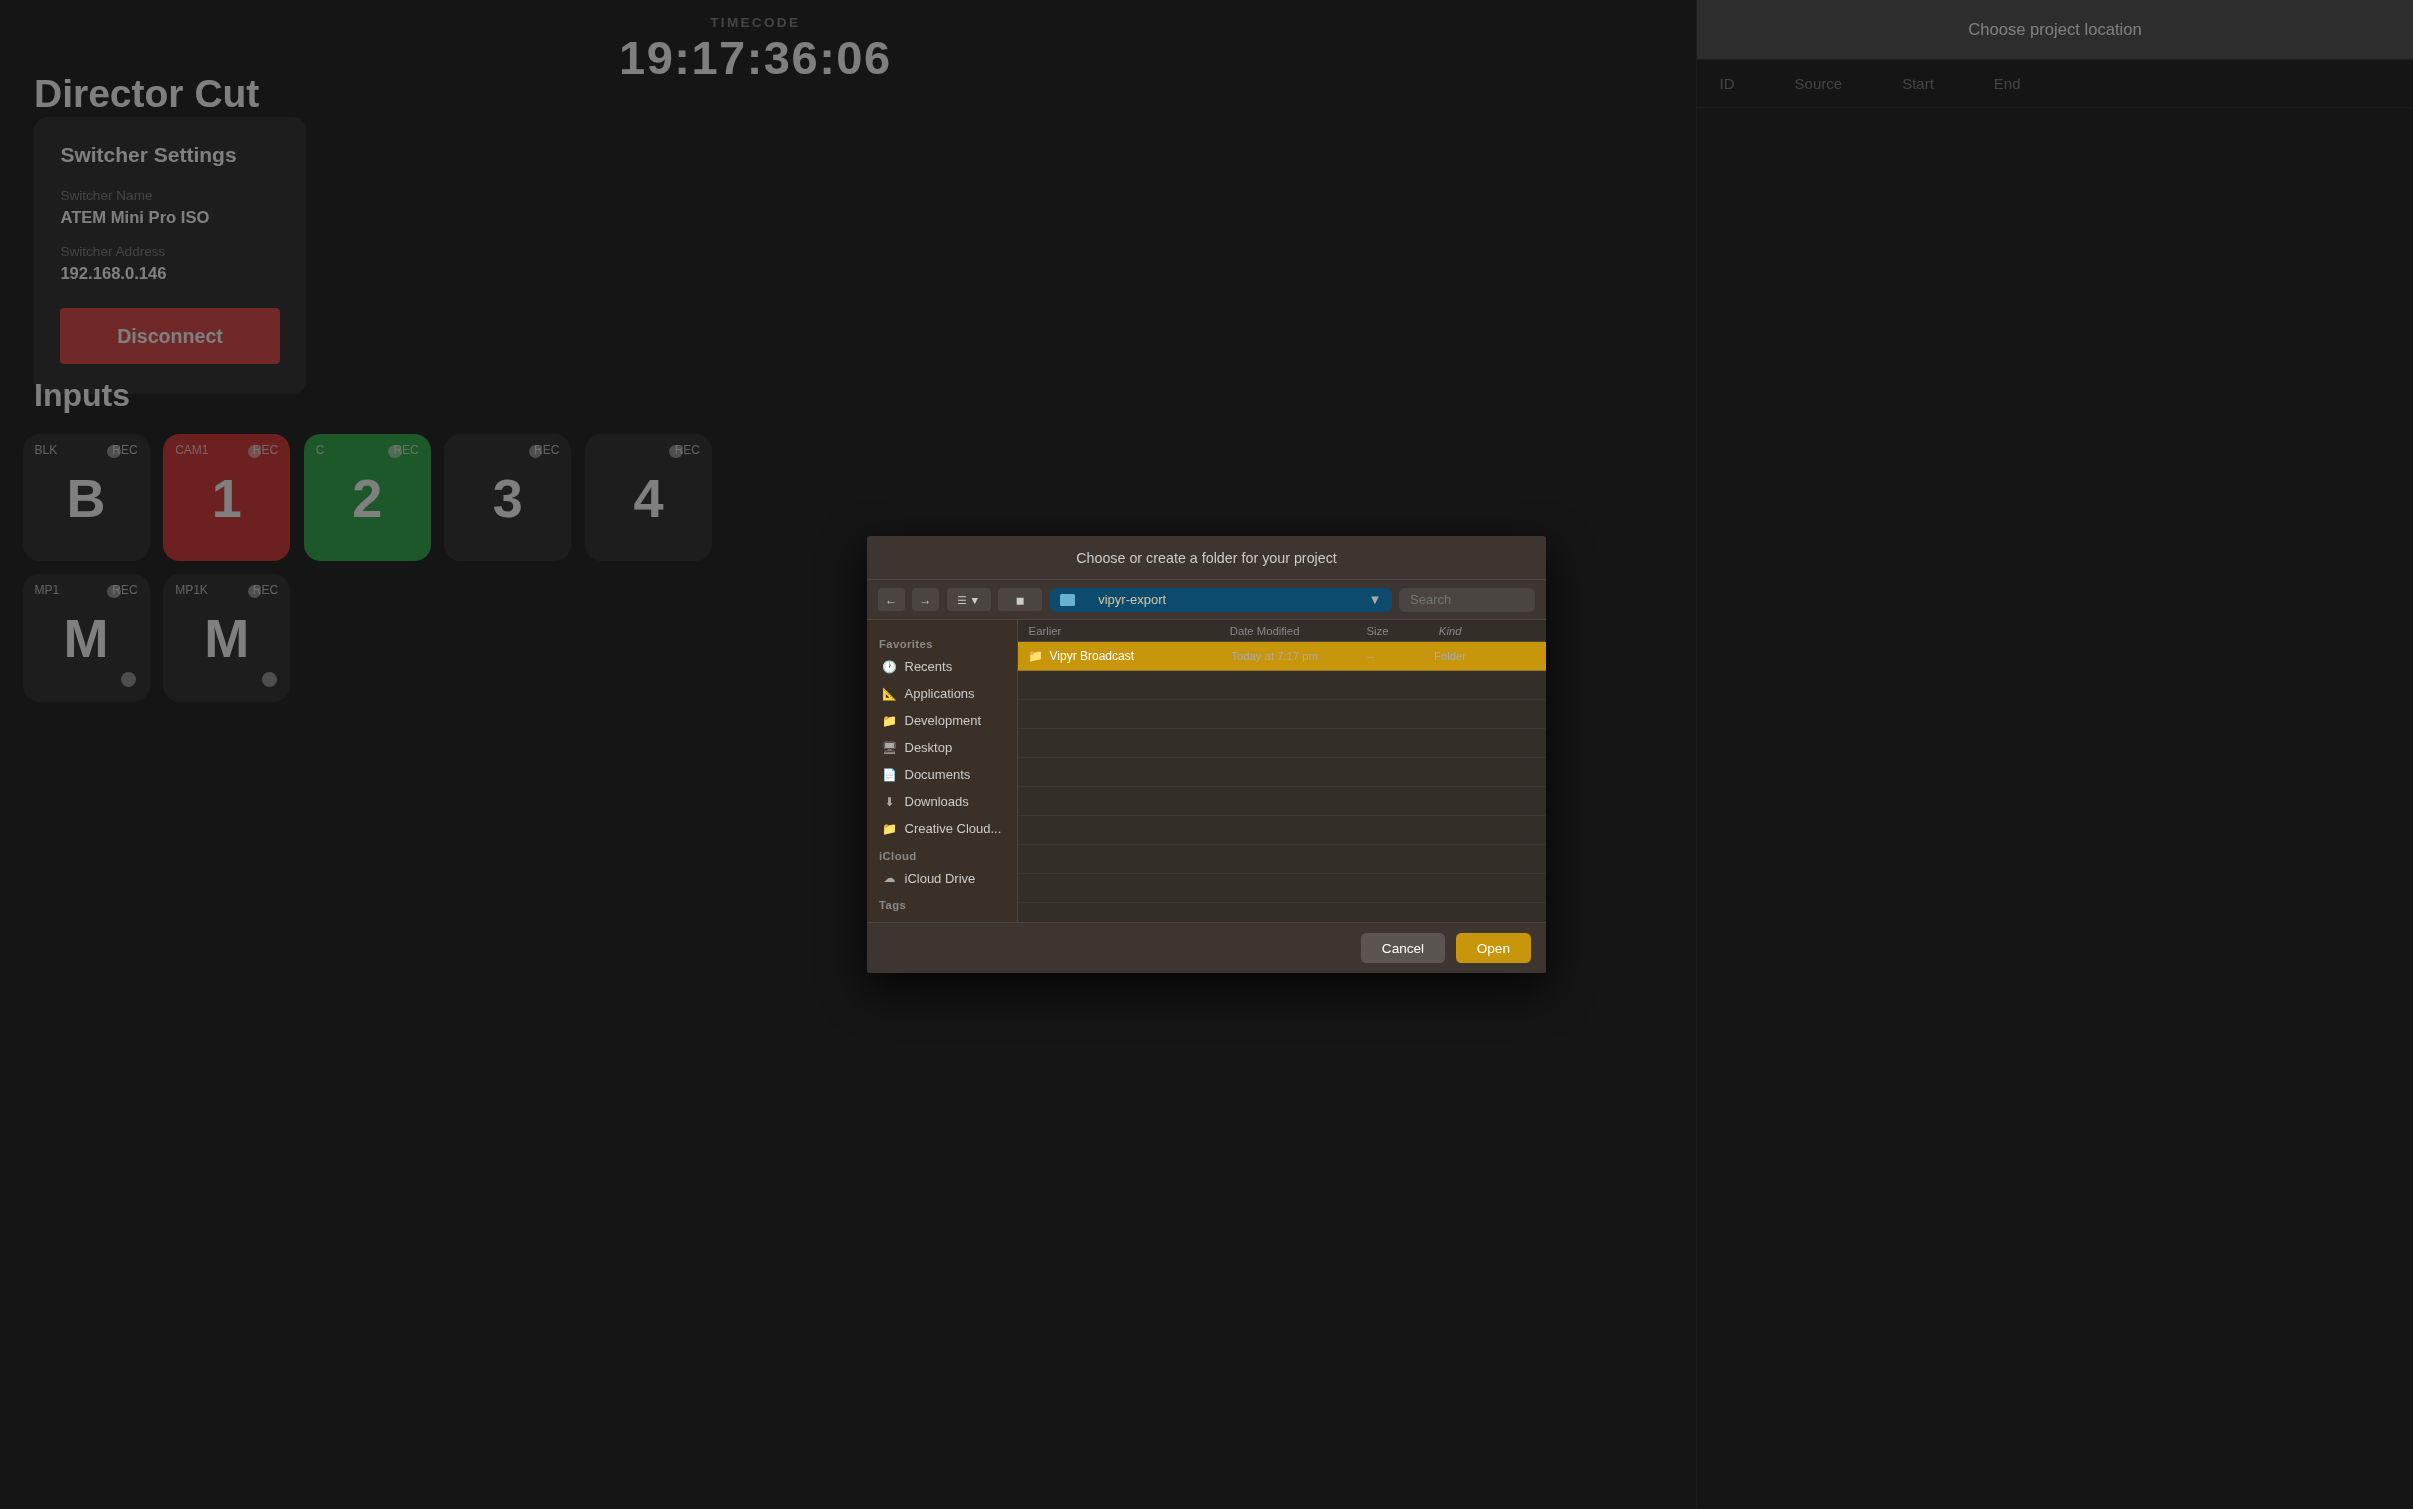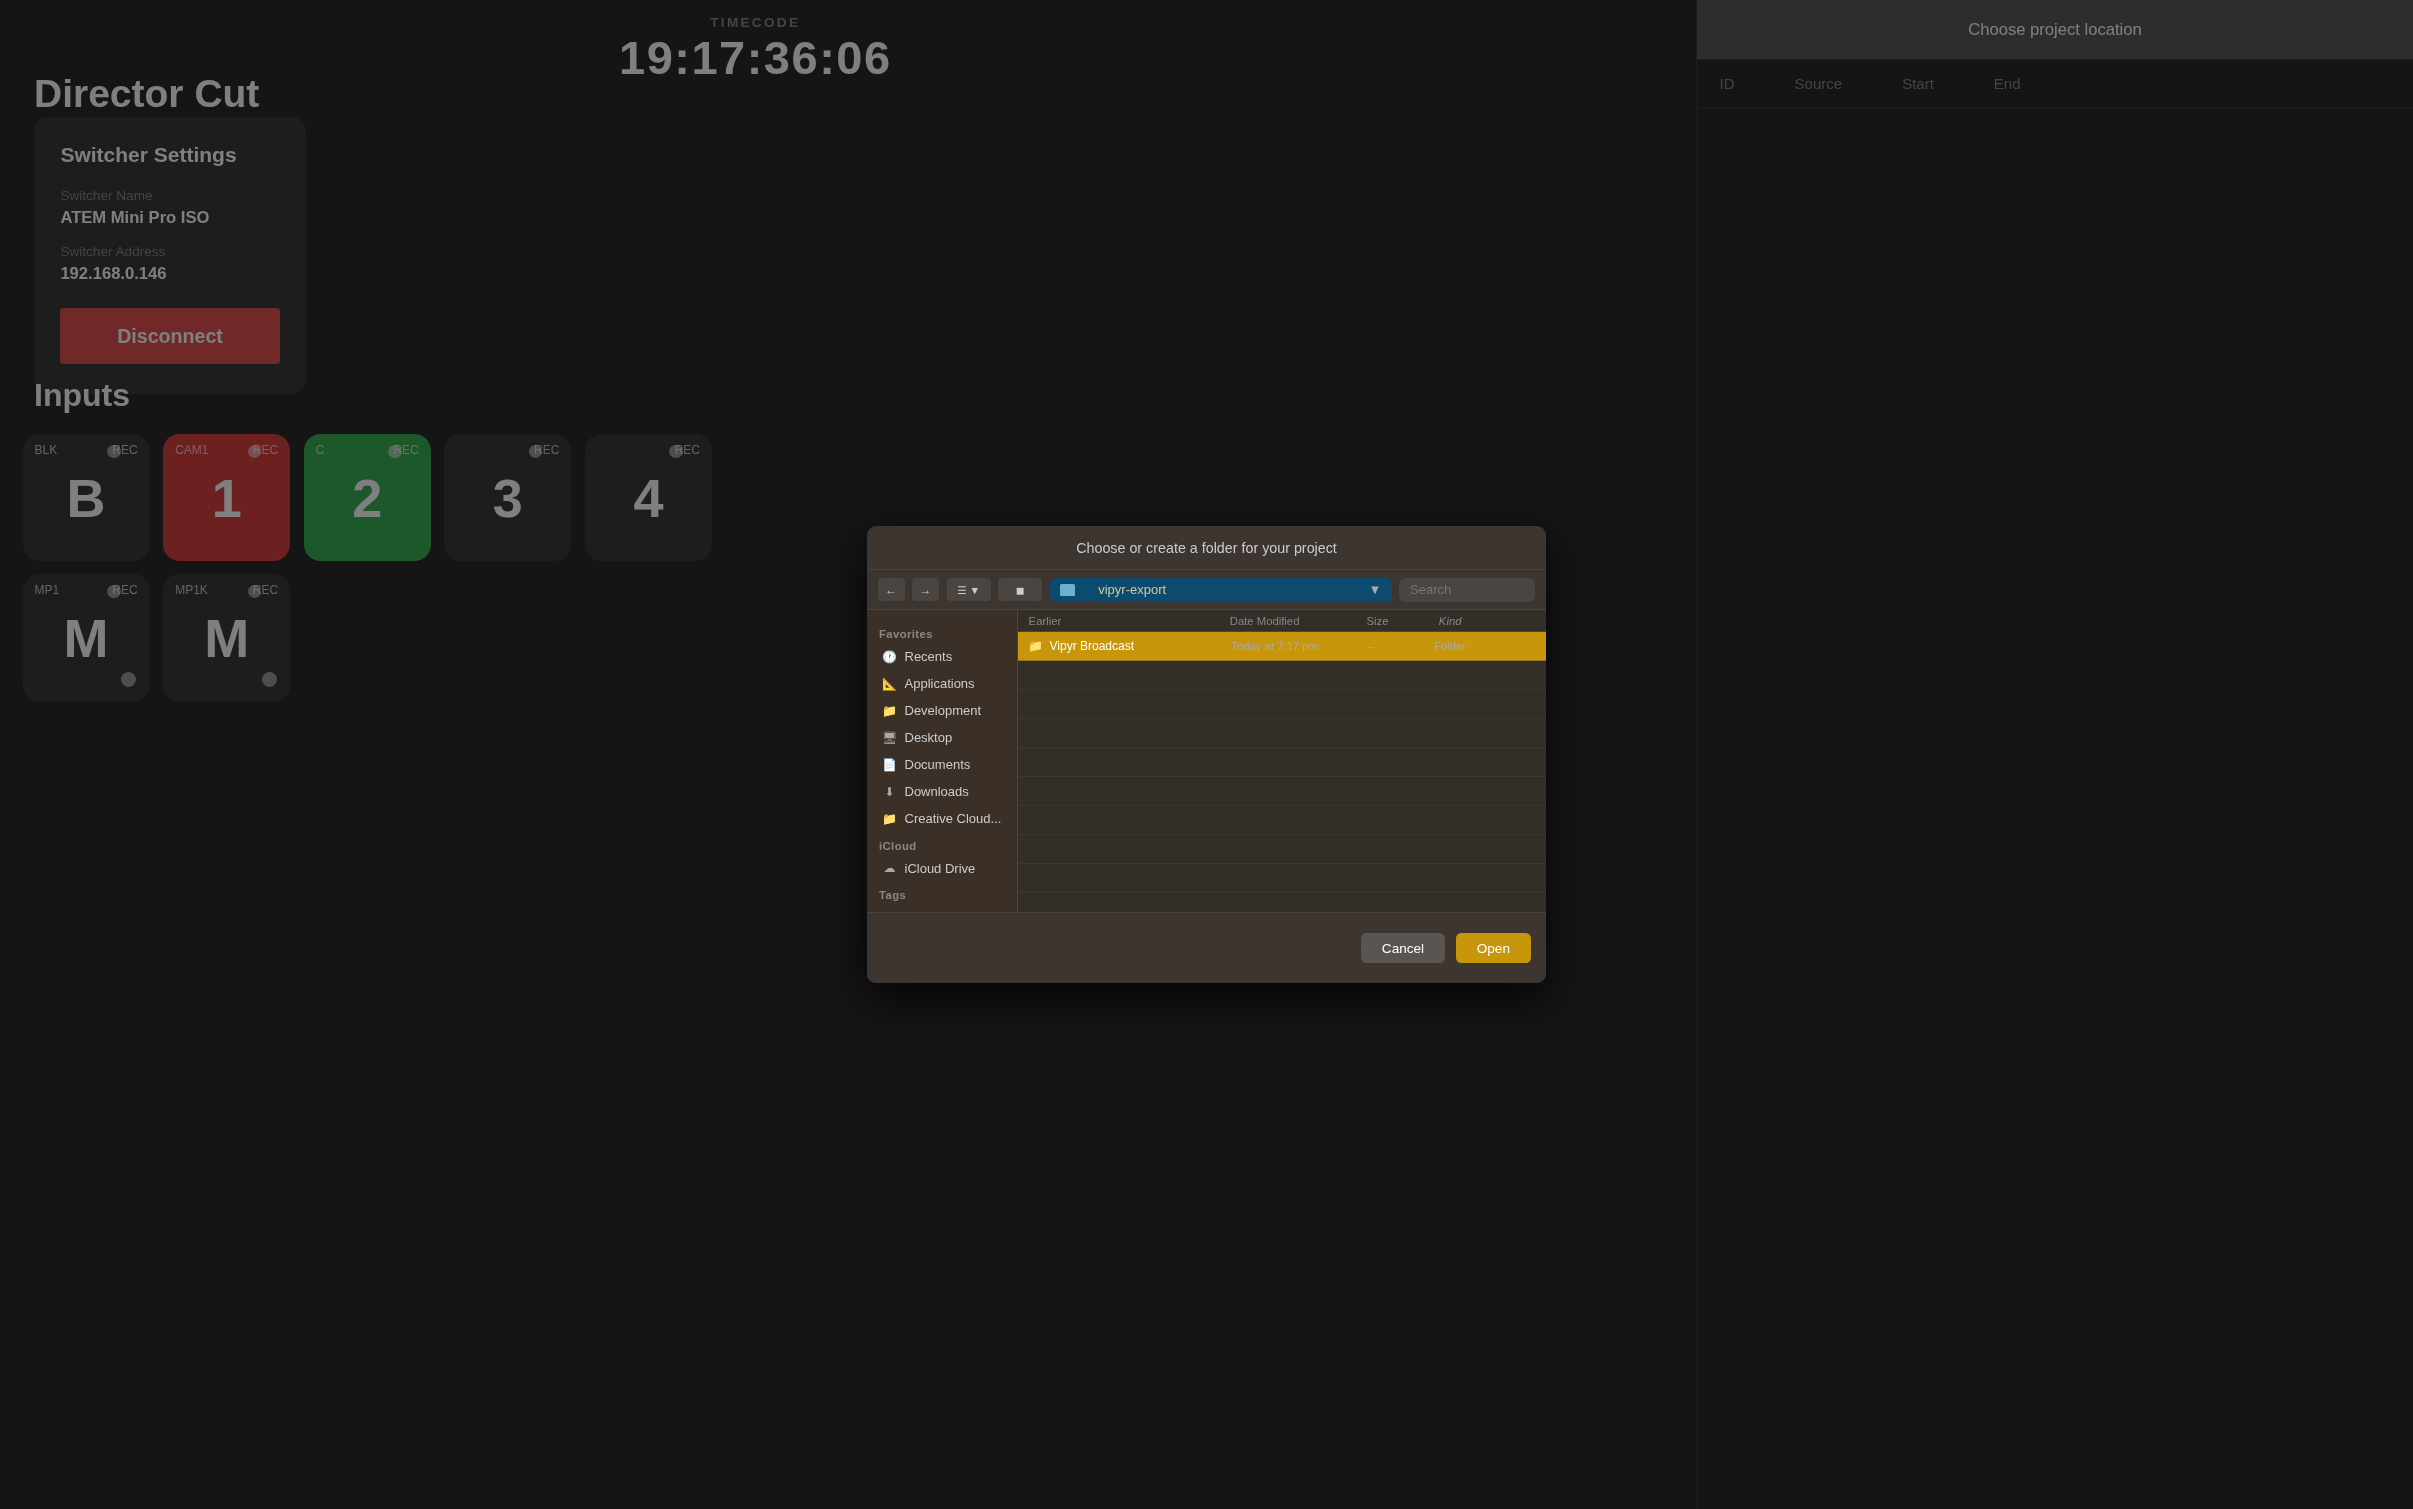--- a/index.html
+++ b/index.html
@@ -237,21 +237,21 @@
       top: 0; left: 0; right: 0; bottom: 0;
       background: rgba(0,0,0,0.5);
       z-index: 100;
       display: flex;
       align-items: center;
       justify-content: center;
     }
     .file-dialog {
       width: 679px;
       background: #3c3530;
-      border-radius: 9px;
+      border-radius: 3px;
       box-shadow: 0 15px 45px rgba(0,0,0,0.8);
       overflow: hidden;
     }
     .dialog-title-bar {
       text-align: center;
       padding: 13.6px;
       color: #ccc;
       font-size: 14.3px;
       border-bottom: 0.8px solid #4a4540;
     }
@@ -378,21 +378,21 @@
     .row-text { color: #ccc; font-size: 12px; flex: 3; display: flex; align-items: center; gap: 6px; }
     .row-date { color: #aaa; font-size: 11.3px; flex: 2; }
     .row-size { color: #aaa; font-size: 11.3px; flex: 1; }
     .row-kind { color: #aaa; font-size: 11.3px; flex: 1.5; }
 
     .dialog-footer {
       display: flex;
       justify-content: flex-end;
       align-items: center;
       gap: 10.6px;
-      padding: 20px 15px;
+      padding: 10px 15px;
       background: #3c3530;
       border-top: 0.8px solid #4a4540;
     }
     .dialog-cancel-btn {
       background: #5a5550;
       color: #fff;
       border: none;
       border-radius: 5.3px;
       padding: 7.5px 21px;
       font-size: 13.6px;

